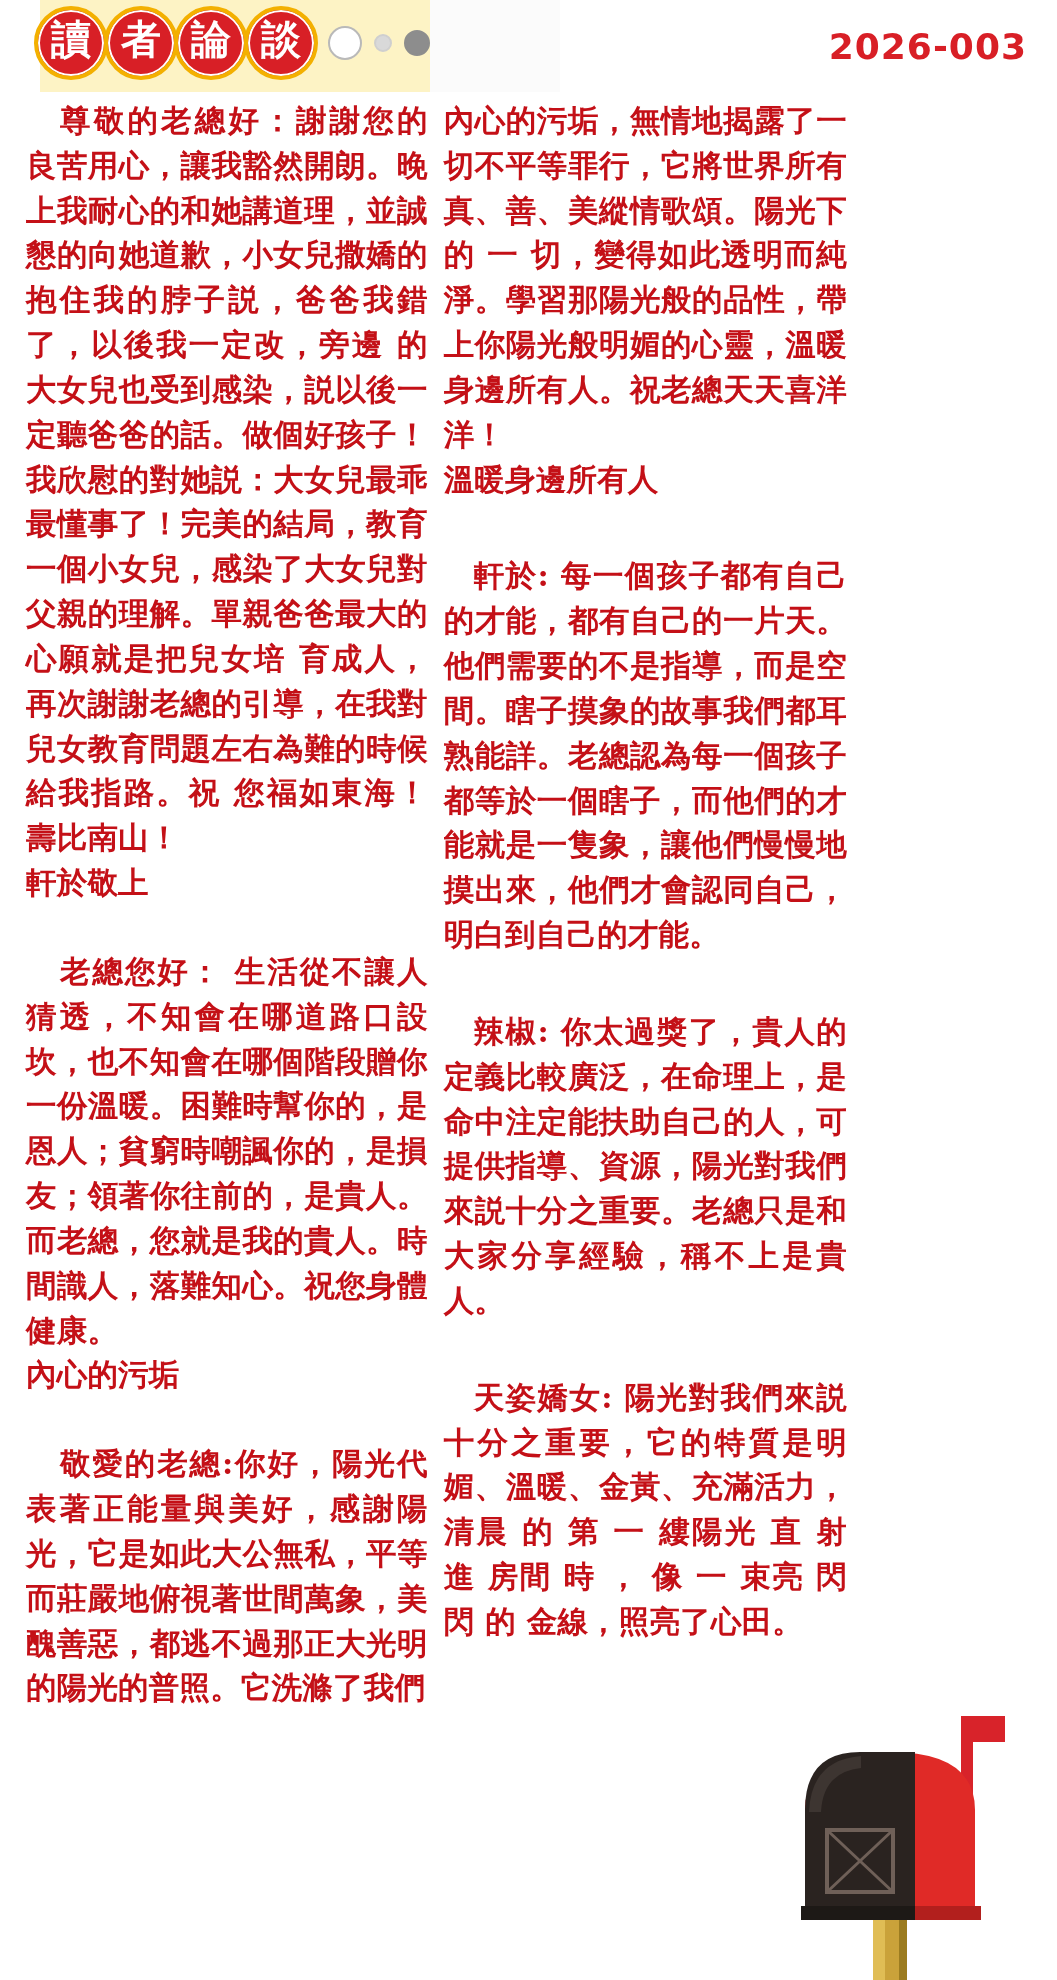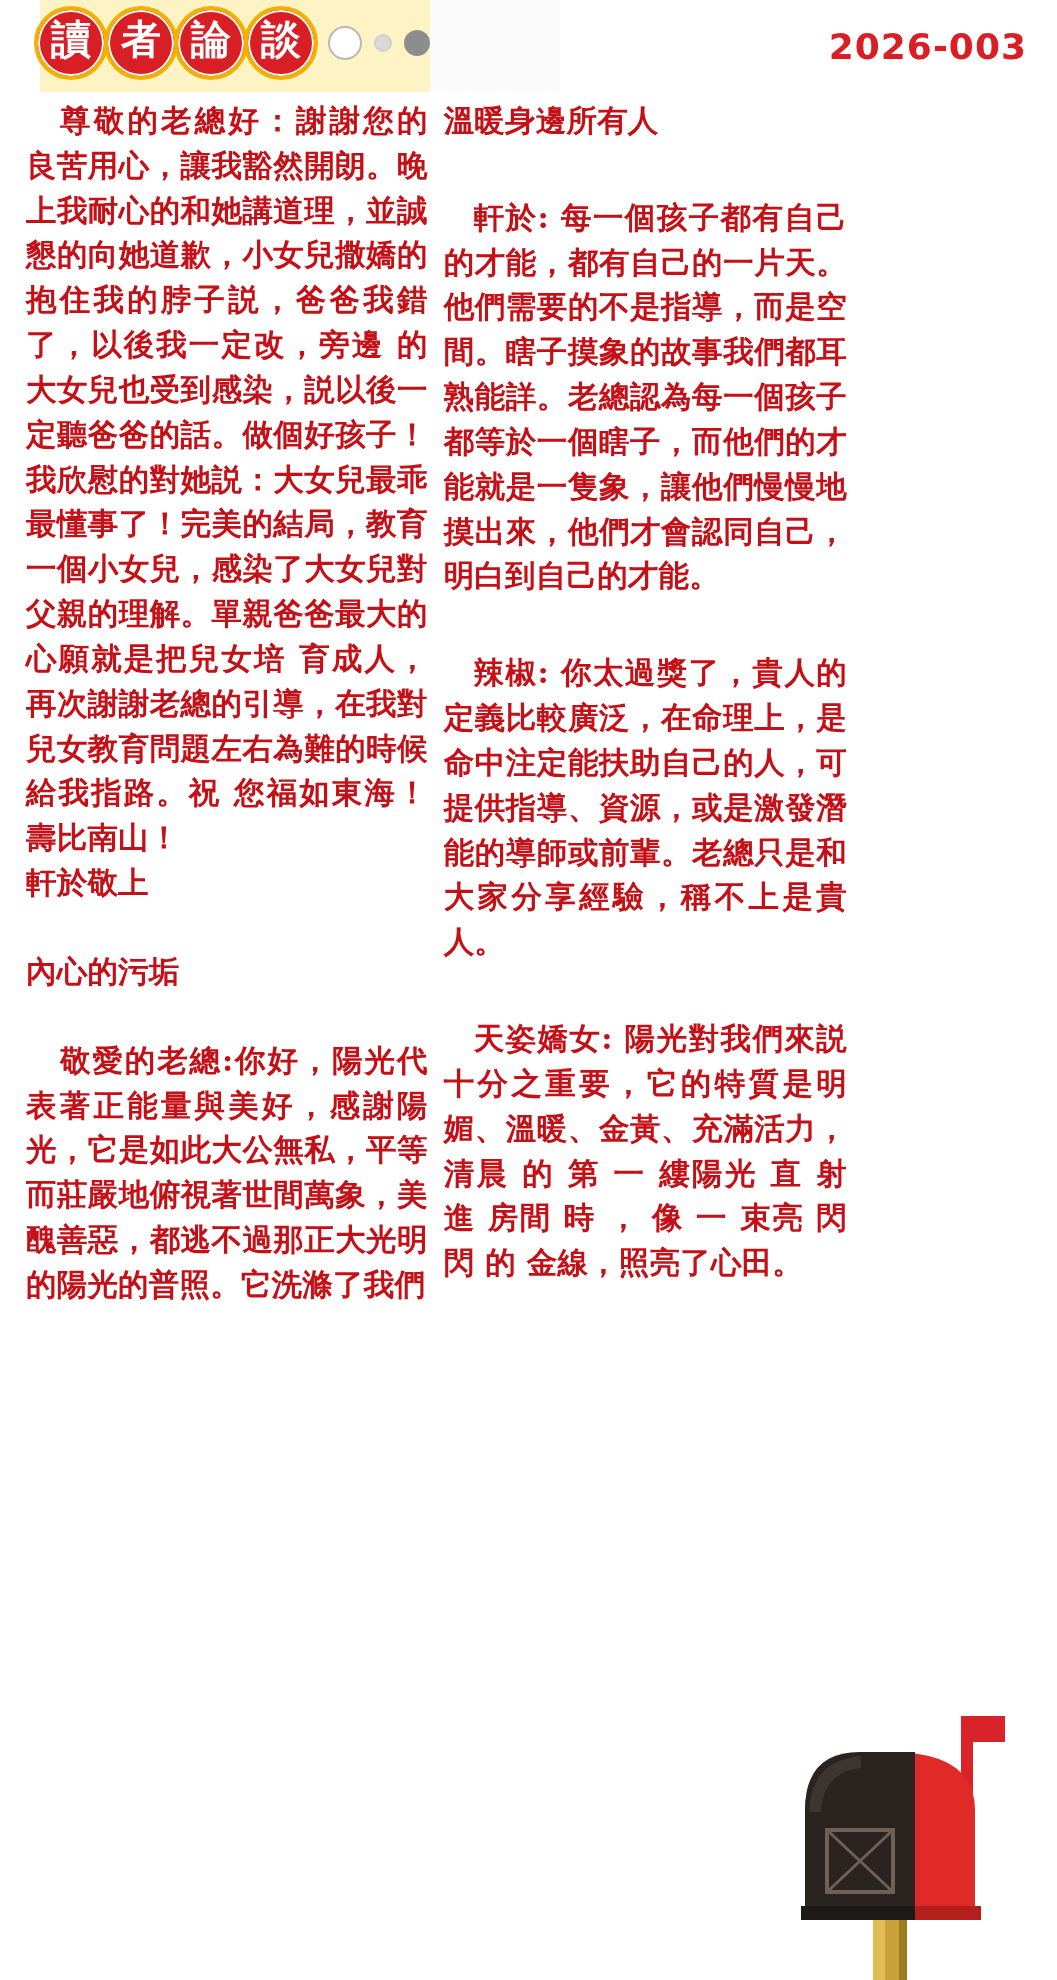--- a/index.html
+++ b/index.html
@@ -173,47 +173,49 @@
   <div class="col col-left">
 
     <div class="letter">
       <p class="indent">尊敬的老總好：謝謝您的良苦用心，讓我豁然開朗。晚上我耐心的和她講道理，並誠懇的向她道歉，小女兒撒嬌的抱住我的脖子説，爸爸我錯了，以後我一定改，旁邊 的大女兒也受到感染，説以後一定聽爸爸的話。做個好孩子！我欣慰的對她説：大女兒最乖最懂事了！完美的結局，教育一個小女兒，感染了大女兒對父親的理解。單親爸爸最大的心願就是把兒女培 育成人，再次謝謝老總的引導，在我對兒女教育問題左右為難的時候給我指路。祝 您福如東海！壽比南山！</p>
       <p class="sign">軒於敬上</p>
     </div>
 
     <div class="gap-md"></div>
 
     <div class="letter">
+      <p class="indent">老總您好： 生活從不讓人猜透，不知會在哪道路口設坎，也不知會在哪個階段贈你一份溫暖。困難時幫你的，是恩人；貧窮時嘲諷你的，是損友；領著你往前的，是貴人。而老總，您就是我的貴人。時間識人，落難知心。祝您身體健康。</p>
       <p class="sign">內心的污垢</p>
     </div>
 
     <div class="gap-md"></div>
 
     <div class="letter">
       <p class="indent">敬愛的老總:你好，陽光代表著正能量與美好，感謝陽光，它是如此大公無私，平等而莊嚴地俯視著世間萬象，美醜善惡，都逃不過那正大光明的陽光的普照。它洗滌了我們</p>
     </div>
 
   </div>
 
   <div class="col col-right">
 
     <div class="letter">
+      <p>內心的污垢，無情地揭露了一切不平等罪行，它將世界所有真、善、美縱情歌頌。陽光下的 一 切，變得如此透明而純淨。學習那陽光般的品性，帶上你陽光般明媚的心靈，溫暖身邊所有人。祝老總天天喜洋洋！</p>
       <p class="sign">溫暖身邊所有人</p>
     </div>
 
     <div class="gap-lg"></div>
 
     <div class="letter reply">
       <p class="indent">軒於: 每一個孩子都有自己的才能，都有自己的一片天。他們需要的不是指導，而是空間。瞎子摸象的故事我們都耳熟能詳。老總認為每一個孩子都等於一個瞎子，而他們的才能就是一隻象，讓他們慢慢地摸出來，他們才會認同自己，明白到自己的才能。</p>
     </div>
 
     <div class="gap-lg"></div>
 
     <div class="letter reply">
-      <p class="indent">辣椒: 你太過獎了，貴人的定義比較廣泛，在命理上，是命中注定能扶助自己的人，可提供指導、資源，或是激發潛能的導師或前輩。老總只是和大家分享經驗，稱不上是貴人。</p>
+      <p class="indent">辣椒: 你太過獎了，貴人的定義比較廣泛，在命理上，是命中注定能扶助自己的人，可提供指導、資源，陽光對我們來説十分之重要。老總只是和大家分享經驗，稱不上是貴人。</p>
     </div>
 
     <div class="gap-lg"></div>
 
     <div class="letter reply">
       <p class="indent">天姿嬌女: 陽光對我們來説十分之重要，它的特質是明媚、溫暖、金黃、充滿活力，清晨 的 第 一 縷陽光 直 射 進 房間 時 ， 像 一 束亮 閃 閃 的 金線，照亮了心田。</p>
     </div>
 
   </div>
 </div>

